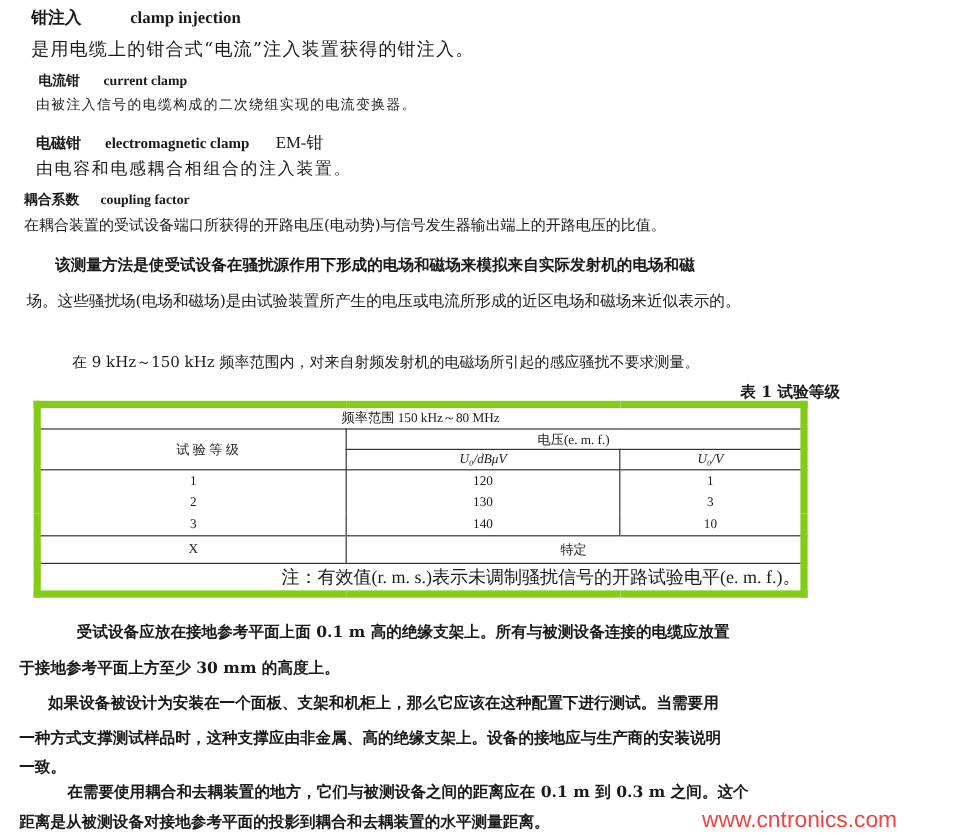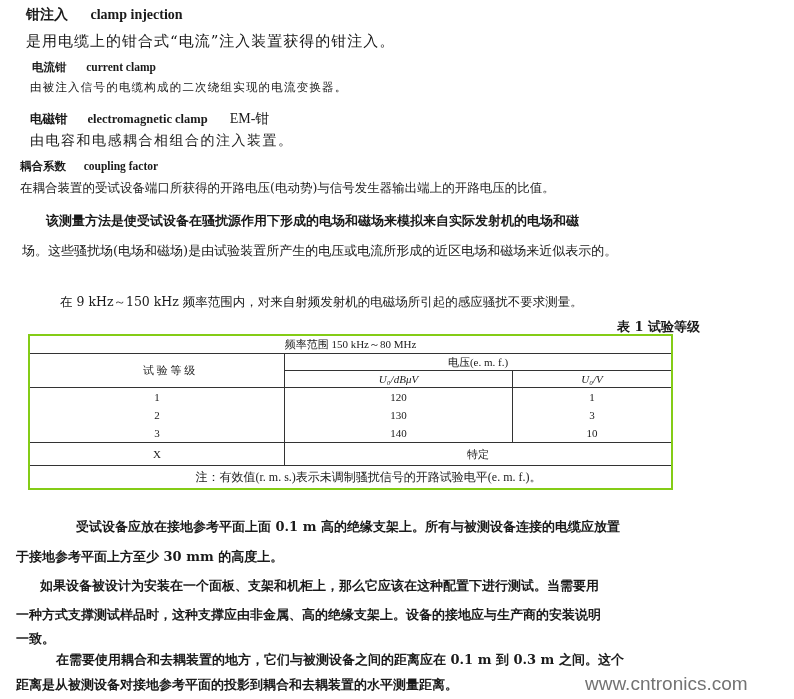--- a/index.html
+++ b/index.html
@@ -20,37 +20,37 @@
   .p1a { left:46px; top:212px; font-size:13px; font-weight:bold; }
   .p1b { left:22px; top:242px; font-size:13px; font-weight:normal; }
   .pre { left:60px; top:294px; font-size:12.5px; }
   .cap { left:0; width:700px; top:318px; text-align:right; font-size:13px; font-weight:bold; }
   table.tbl { position:absolute; left:28px; top:334px; width:645px; border-collapse:collapse;
               font-size:11px; font-family:"Liberation Serif", serif; }
   table.tbl td { border:1px solid #333; text-align:center; padding:0; height:16px; }
   table.tbl .r-data td { border-top:none; border-bottom:none; height:18px; }
   table.tbl .r-first td { border-top:1.5px solid #333; }
   table.tbl .r-x td { border-top:1.5px solid #333; height:22px; }
-  table.tbl td.note { text-align:center; padding-left:36px; height:22px; font-size:12px; }
-  table.tbl { border:2px solid #84cc16; }
-  .q1 { left:76px; top:518px; font-size:13px; font-weight:bold; }
+  table.tbl td.note { text-align:right; padding-left:36px; height:22px; font-size:15px; }
+  table.tbl { border:6px solid #84cc16; }
+  .q1 { left:64px; top:518px; font-size:13px; font-weight:bold; }
   .q2 { left:16px; top:548px; font-size:13px; font-weight:bold; }
   .q3 { left:40px; top:577px; font-size:13px; font-weight:bold; }
   .q4 { left:16px; top:606px; font-size:13px; font-weight:bold; }
   .q5 { left:16px; top:636px; font-size:13px; font-weight:bold; }
   .q6 { left:56px; top:646px; font-size:13px; font-weight:bold; }
   .q7 { left:16px; top:670px; font-size:13px; font-weight:bold; }
-  .wm { left:585px; top:673px; font-size:19px; color:#737373; font-family:"Liberation Sans", sans-serif; }
+  .wm { left:585px; top:673px; font-size:19px; color:#ef4444; font-family:"Liberation Sans", sans-serif; }
 </style>
 </head>
 <body>
 
 <div class="abs t1">
   <span class="term">钳注入</span>
-  <span class="en-bold" style="margin-left:18px;">clamp injection</span>
+  <span class="en-bold" style="margin-left:36px;">clamp injection</span>
 </div>
 <div class="abs d1">是用电缆上的钳合式“电流”注入装置获得的钳注入。</div>
 
 <div class="abs t2">
   <span class="term">电流钳</span>
   <span class="en-bold" style="margin-left:16px;">current clamp</span>
 </div>
 <div class="abs d2">由被注入信号的电缆构成的二次绕组实现的电流变换器。</div>
 
 <div class="abs t3">

